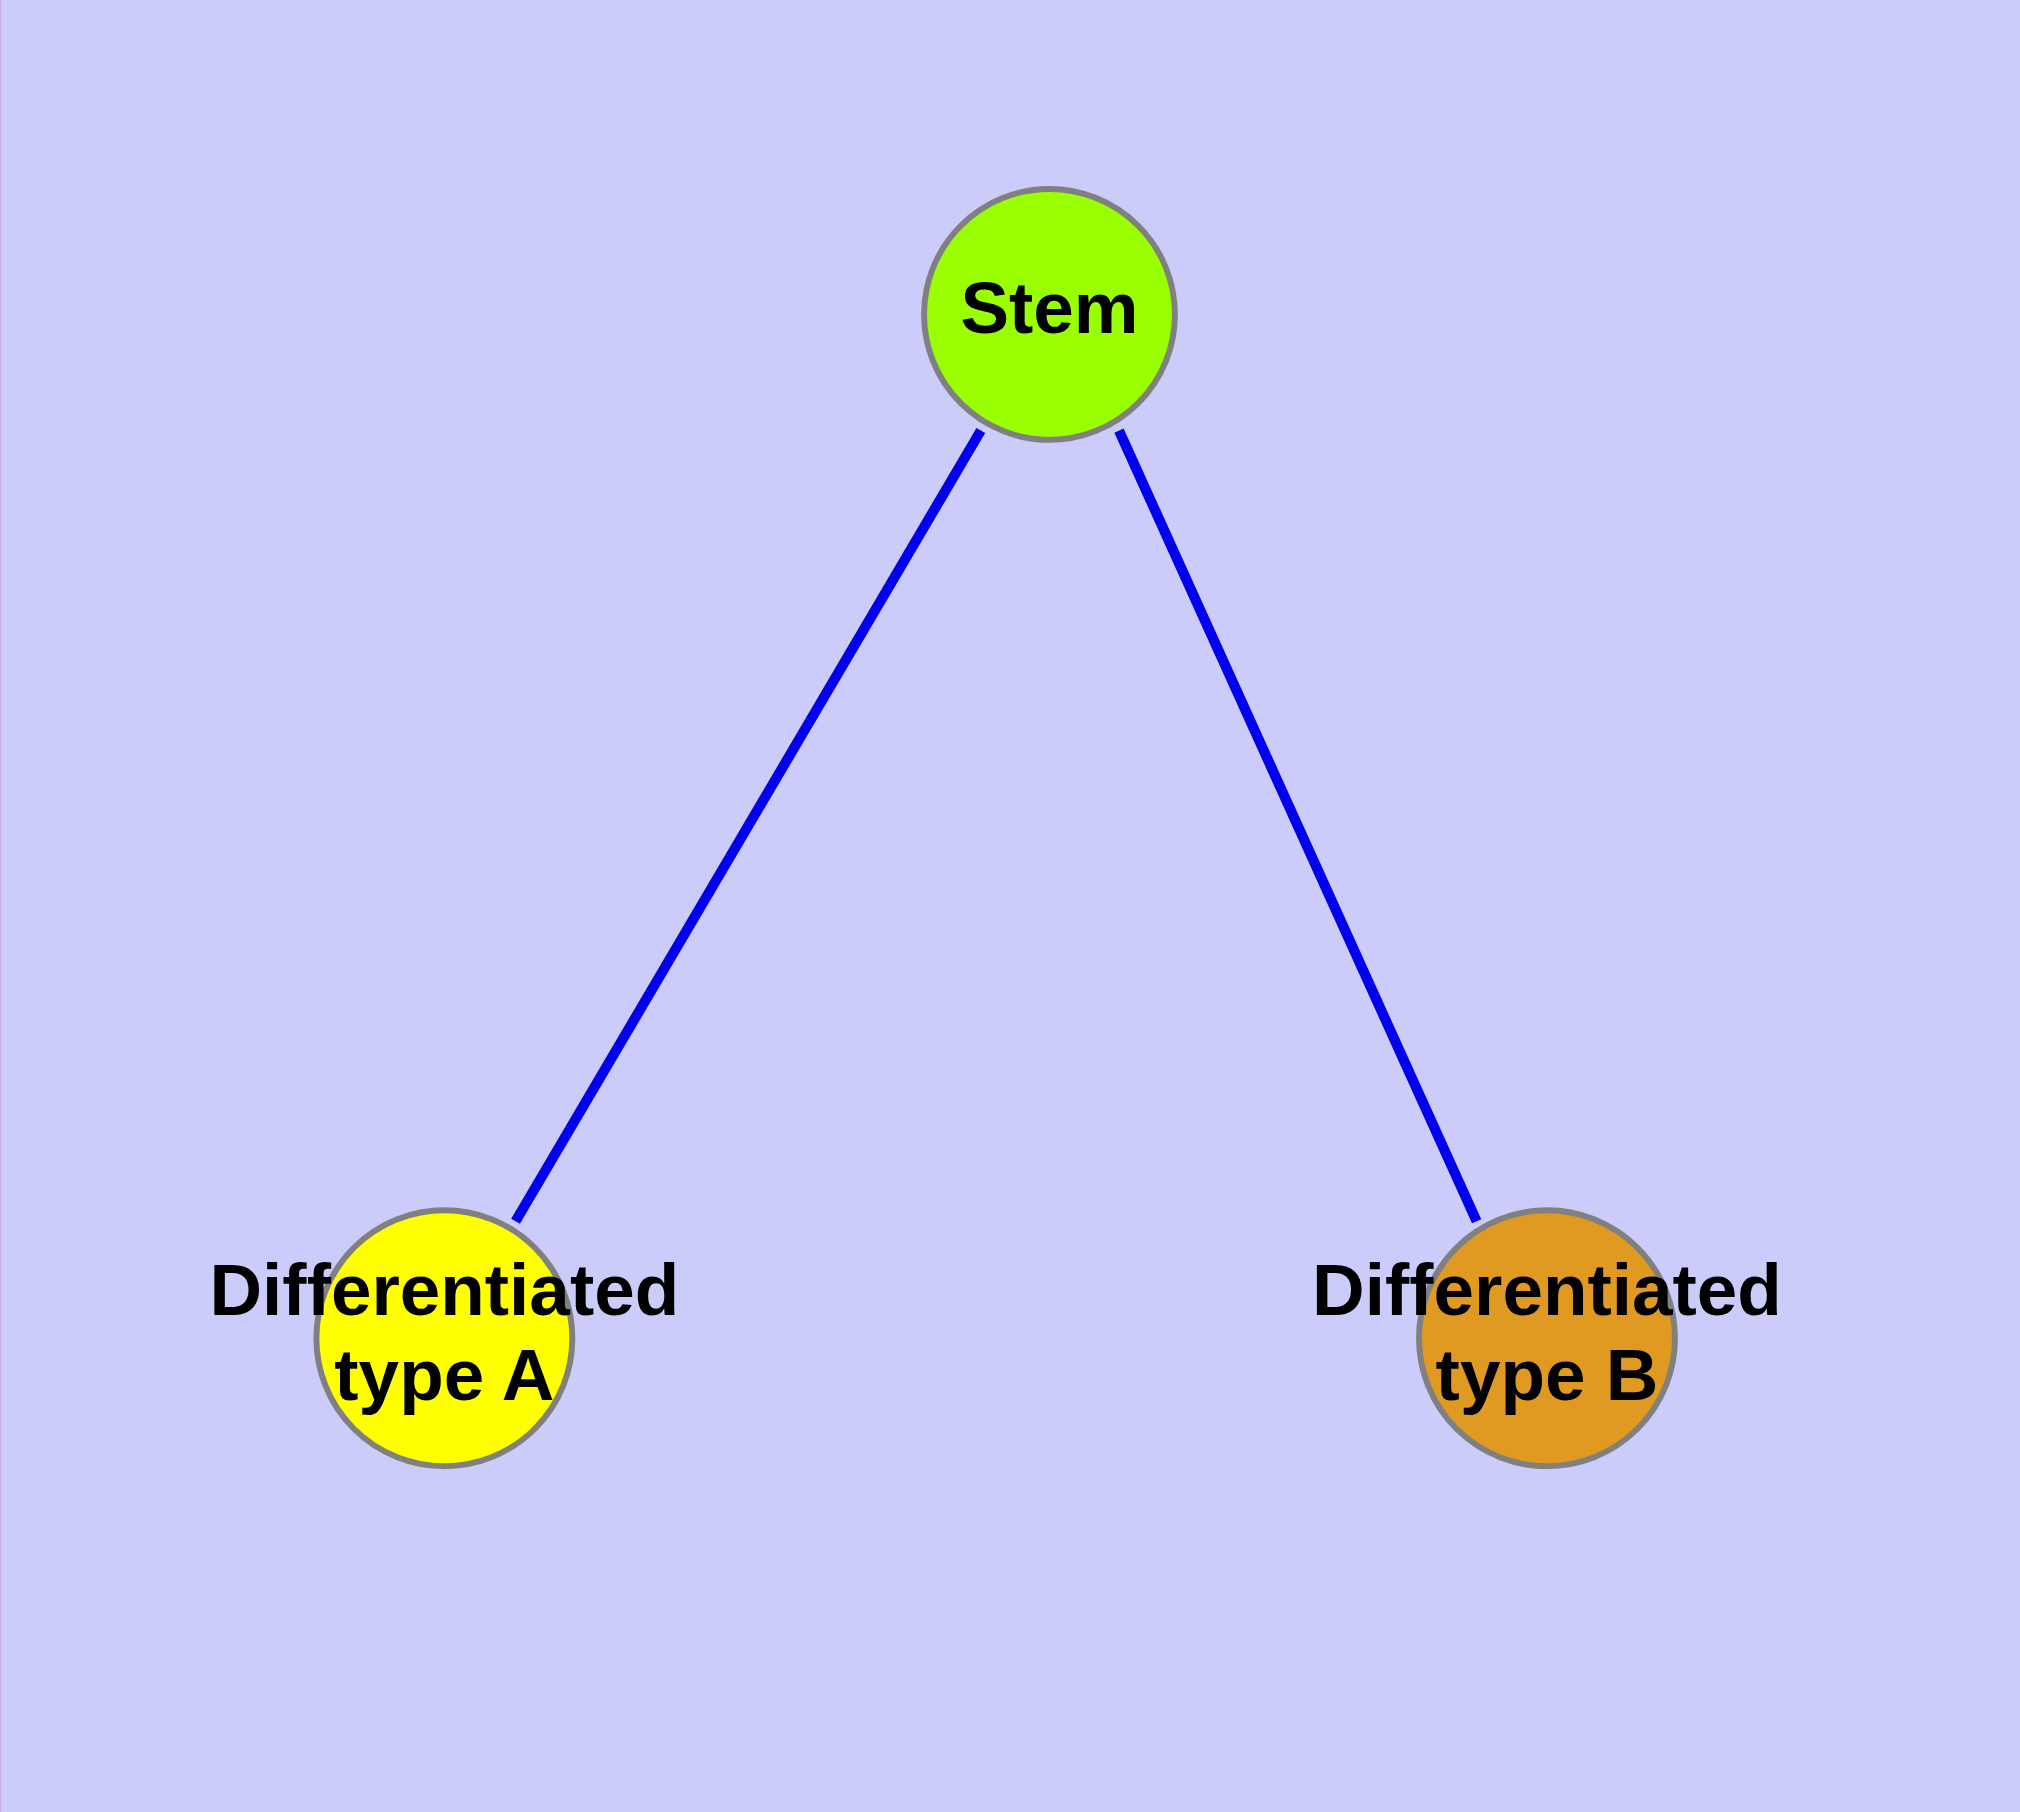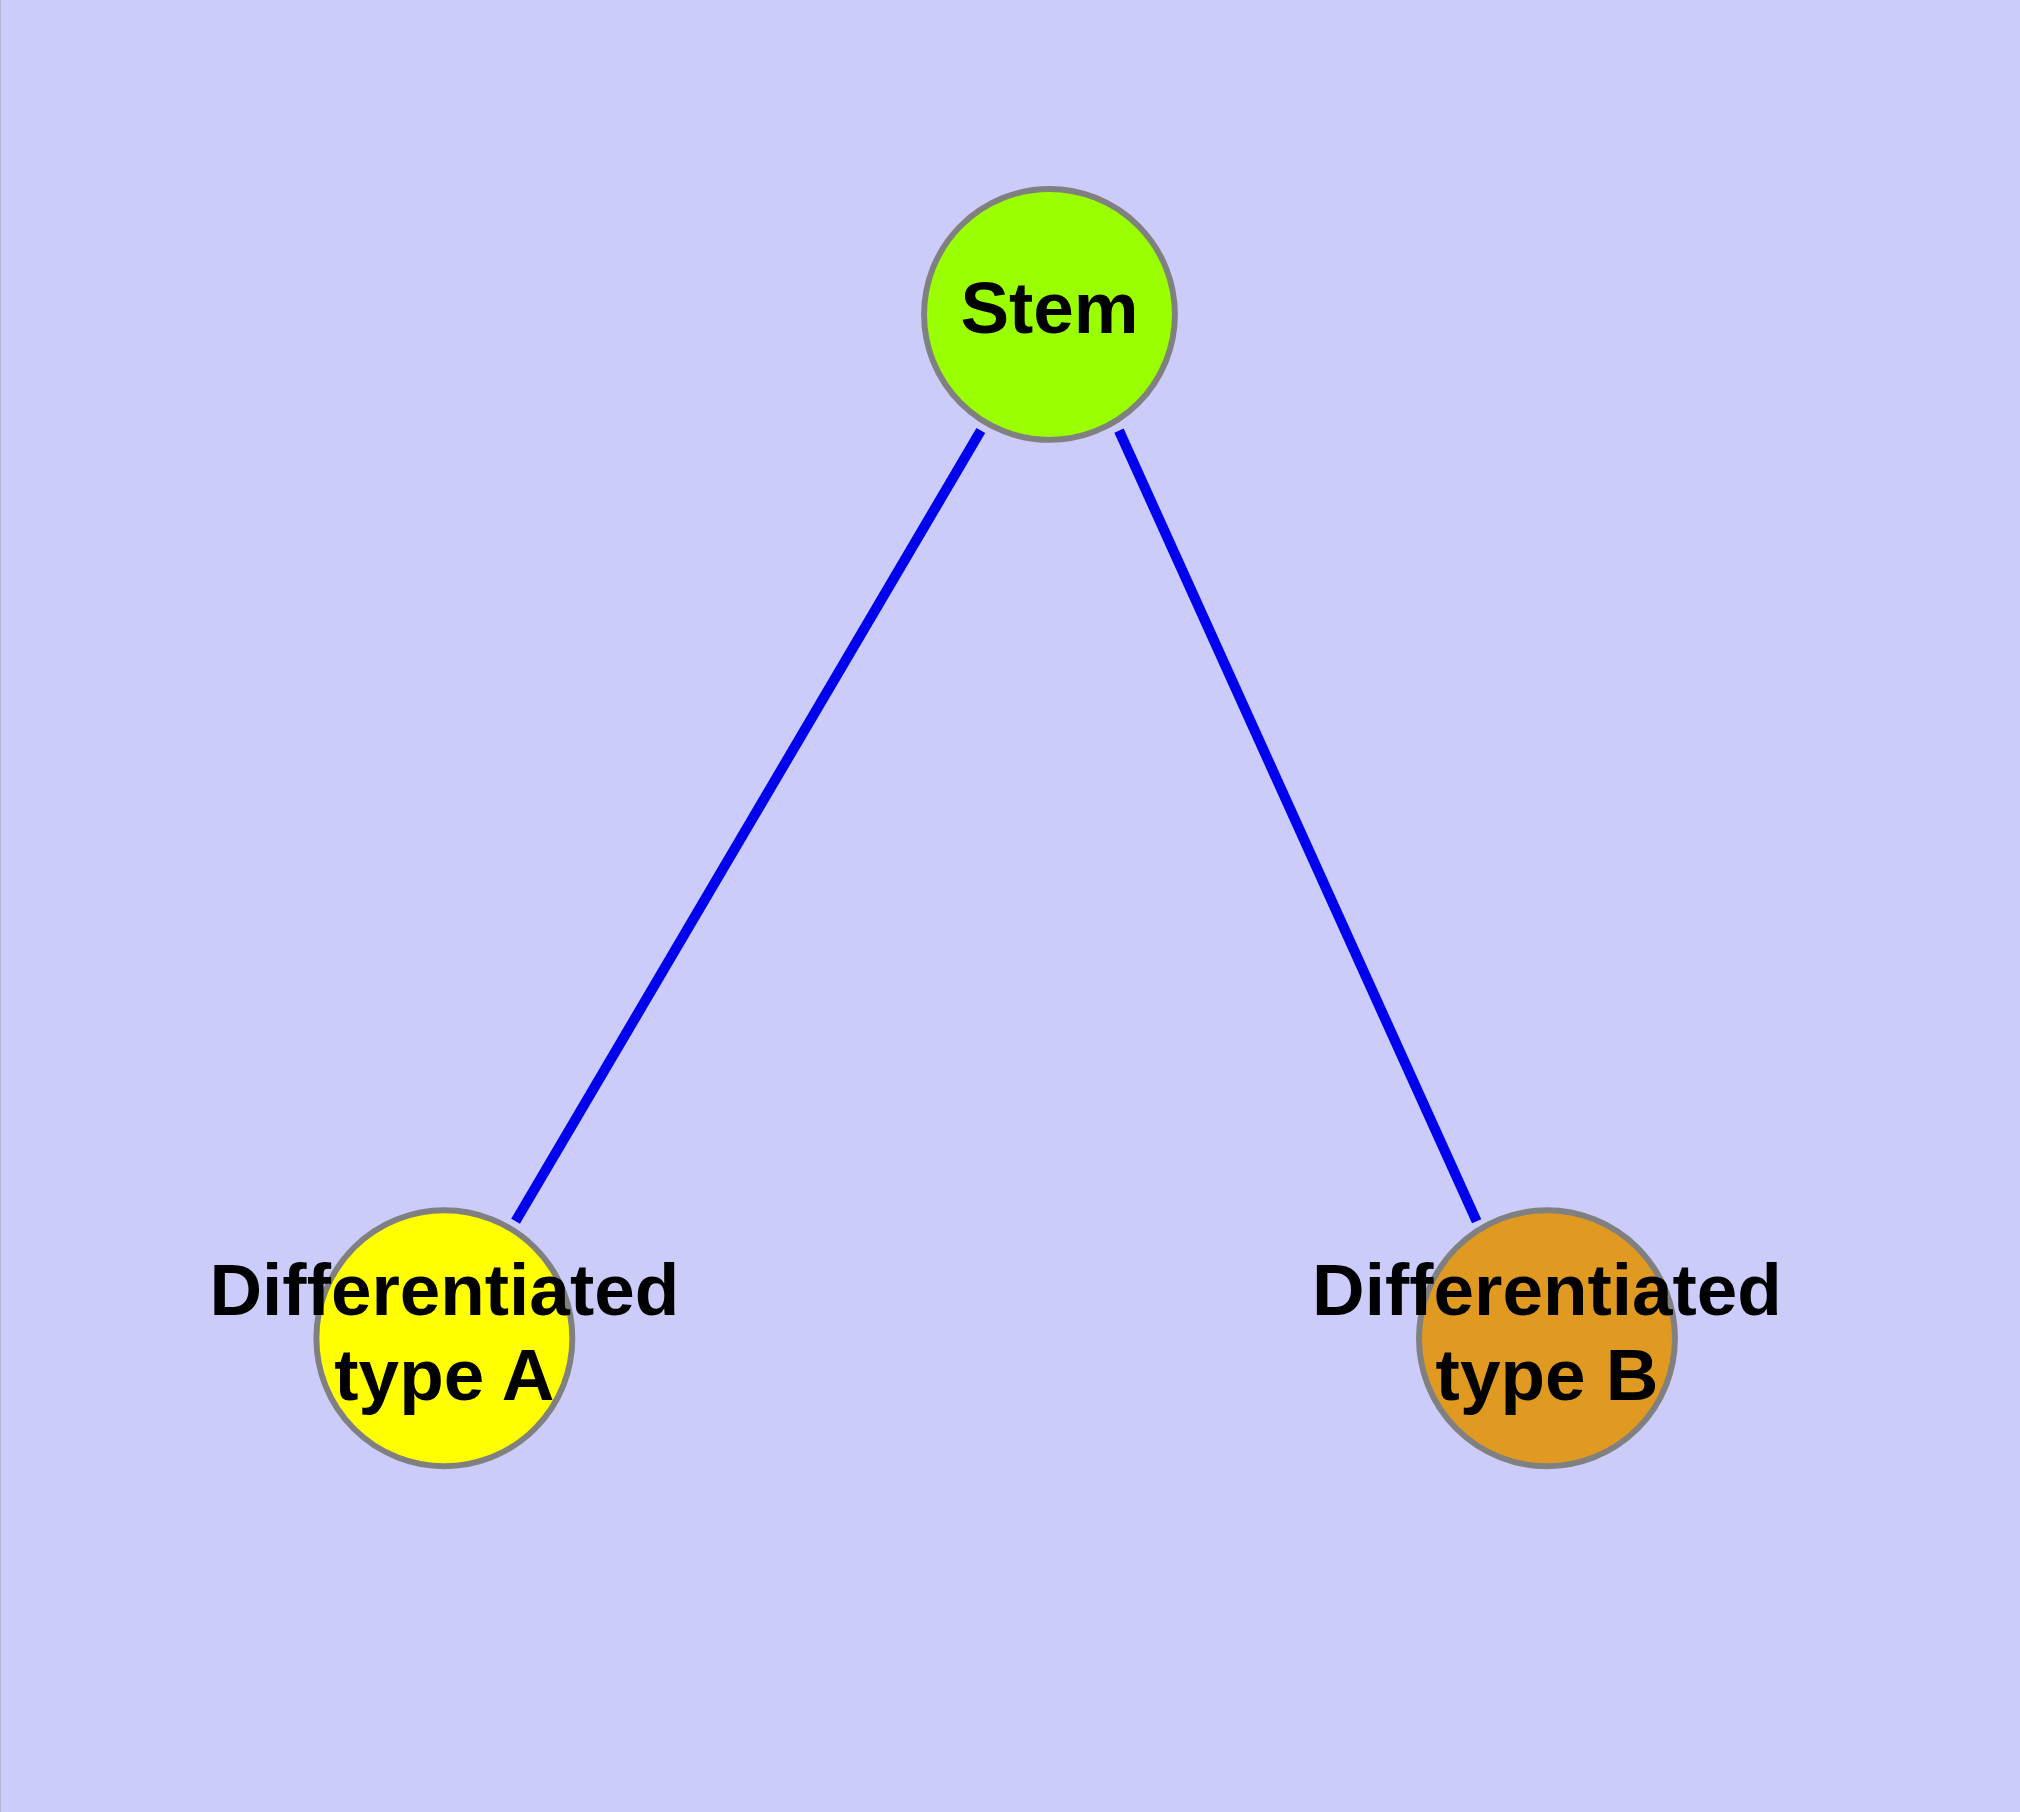--- a/index.html
+++ b/index.html
@@ -29,21 +29,21 @@
     font-family: "Liberation Sans", sans-serif;
     font-weight: bold;
     fill: #000000;
     text-anchor: middle;
     dominant-baseline: middle;
   }
 </style>
 </head>
 <body>
 
-<div id="canvas" style="width: 2021px; height: 1812px; background: #737373;">
+<div id="canvas" style="width: 2021px; height: 1812px; background: #ec4899;">
   <svg id="graph-svg" viewBox="0 0 2384 2138" xmlns="http://www.w3.org/2000/svg" style="width: 2021px; height: 1812px;">
 
     <rect id="bg-rect" x="0" y="0" width="2384" height="2138" fill="#ccccfa"></rect>
 
     <g id="edges-layer">
         <line x1="1157" y1="508" x2="608" y2="1441" stroke="#0000ee" stroke-width="12" stroke-linecap="butt"></line>
         <line x1="1320" y1="508" x2="1742" y2="1441" stroke="#0000ee" stroke-width="12" stroke-linecap="butt"></line>
       </g>
     <g id="nodes-layer">
         <circle cx="1238" cy="371" r="148" fill="#9aff00" stroke="#808080" stroke-width="7"></circle>

